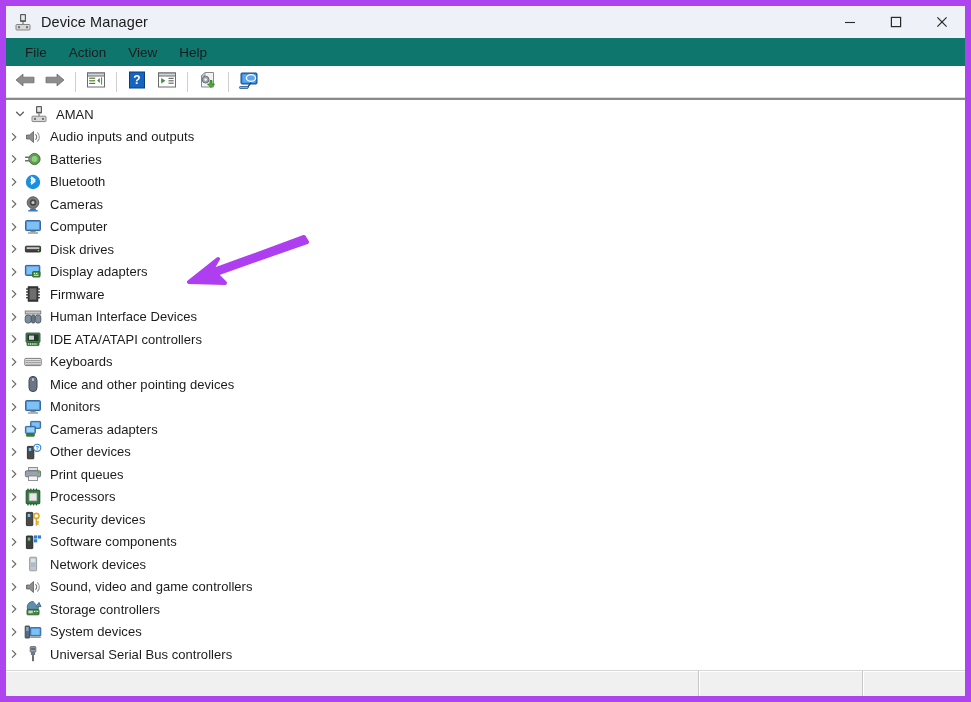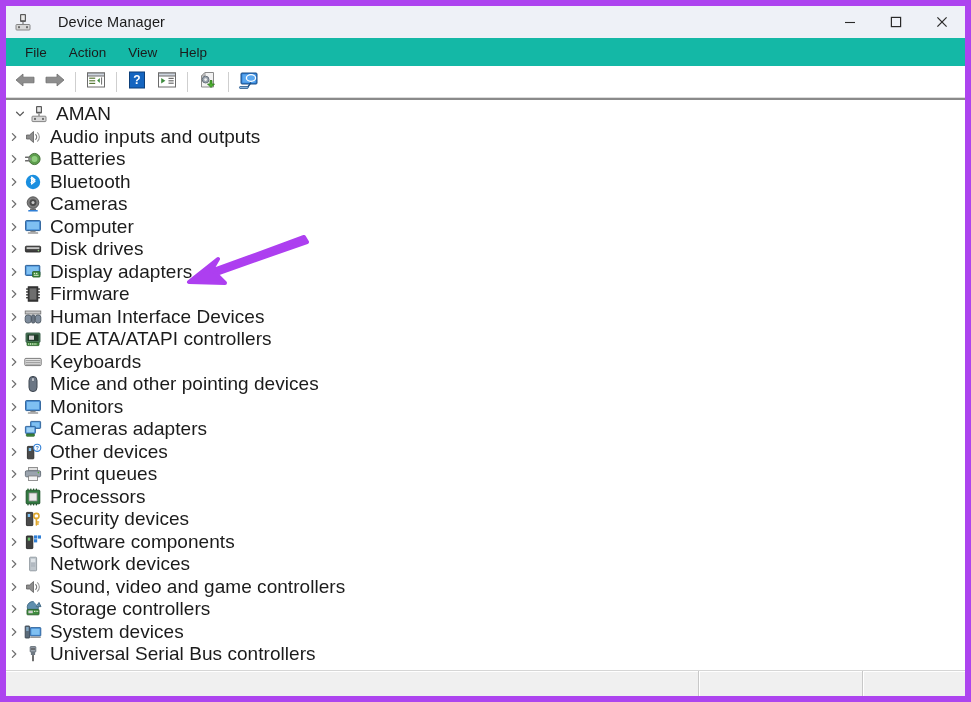--- a/index.html
+++ b/index.html
@@ -17,35 +17,35 @@
     display: flex; flex-direction: column;
   }
 
   
   #titlebar {
     height: 32px; flex: 0 0 32px;
     background: #eef1f7;
     display: flex; align-items: center;
     position: relative;
   }
-  #title-left { display: flex; align-items: center; padding-left: 8px; gap: 26px; }
+  #title-left { display: flex; align-items: center; padding-left: 8px; gap: 9px; }
   .tb-icon { width: 18px; height: 18px; position: relative; display:block; }
   #title-text { font-size: 14.5px; color: #1b1b1b; letter-spacing: .1px; }
   #window-controls { position: absolute; right: 0; top: 0; height: 32px; display: flex; }
   .wc {
     width: 46px; height: 32px;
     display: flex; align-items: center; justify-content: center;
     cursor: default;
   }
   .wc svg { display: block; }
 
   
   #menubar {
     height: 28px; flex: 0 0 28px;
-    background: #14b8a6;
+    background: #0f766e;
     display: flex; align-items: center;
     padding-left: 8px;
   }
   .menu-item {
     font-size: 13.5px; color: #1b1b1b;
     padding: 3px 11px; cursor: default;
   }
 
   
   #toolbar {
@@ -85,21 +85,21 @@
     display: flex; align-items: center; justify-content: center;
     color: #7a7a7a; font-size: 12px; line-height: 1;
   }
   .chev svg { display:block; }
   .ticon {
     width: 18px; flex: 0 0 18px; height: 18px;
     margin-left: 2px; margin-right: 8px;
     position: relative;
   }
   .tlabel {
-    font-size: 19px; color: #1b1b1b;
+    font-size: 13px; color: #1b1b1b;
     white-space: nowrap;
     letter-spacing: .05px;
   }
 
   
   #statusbar {
     flex: 0 0 26px; height: 26px;
     background: #f0f0f0;
     border-top: 1px solid #d6d6d6;
     display: flex; align-items: stretch;

